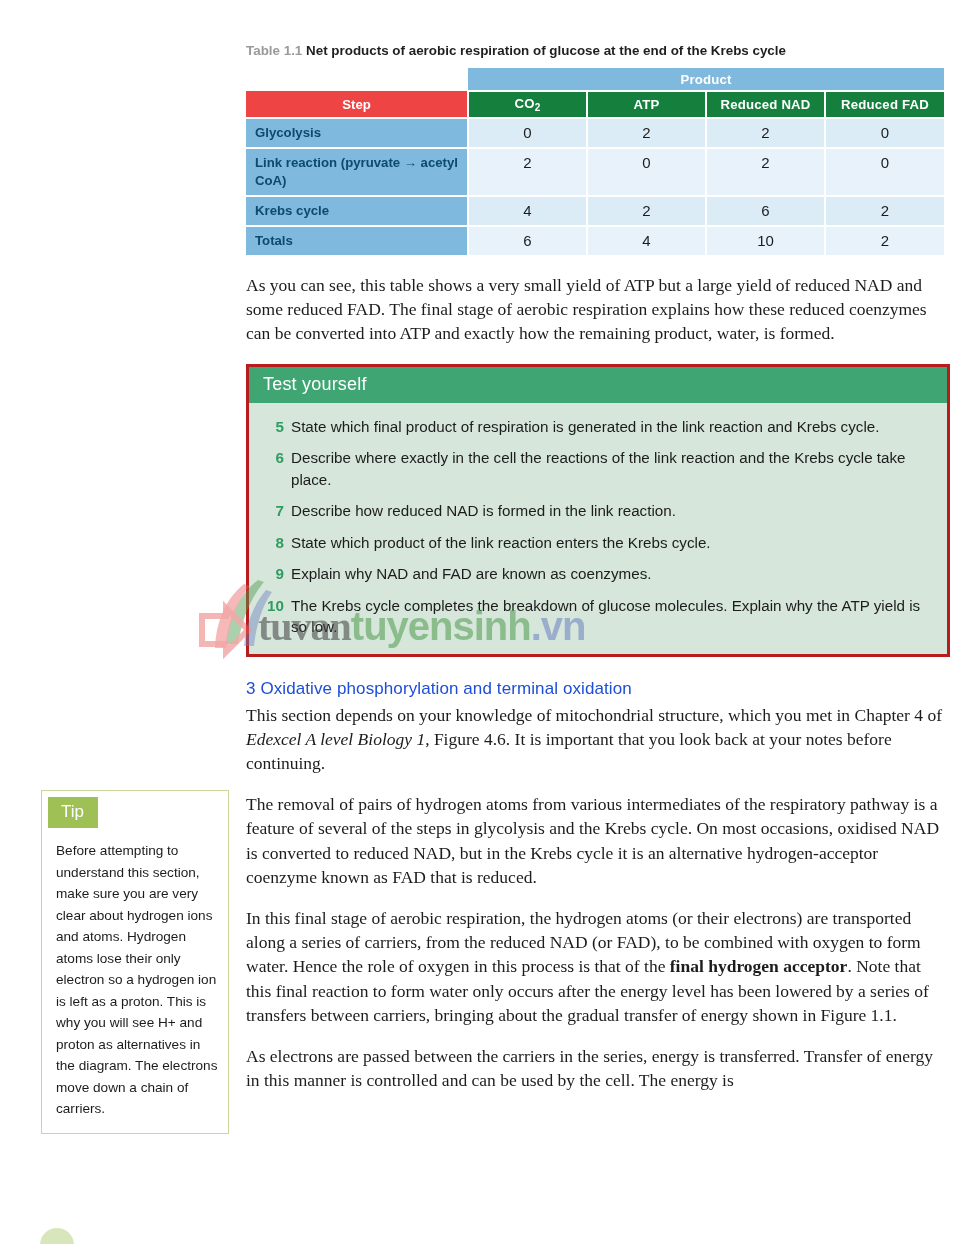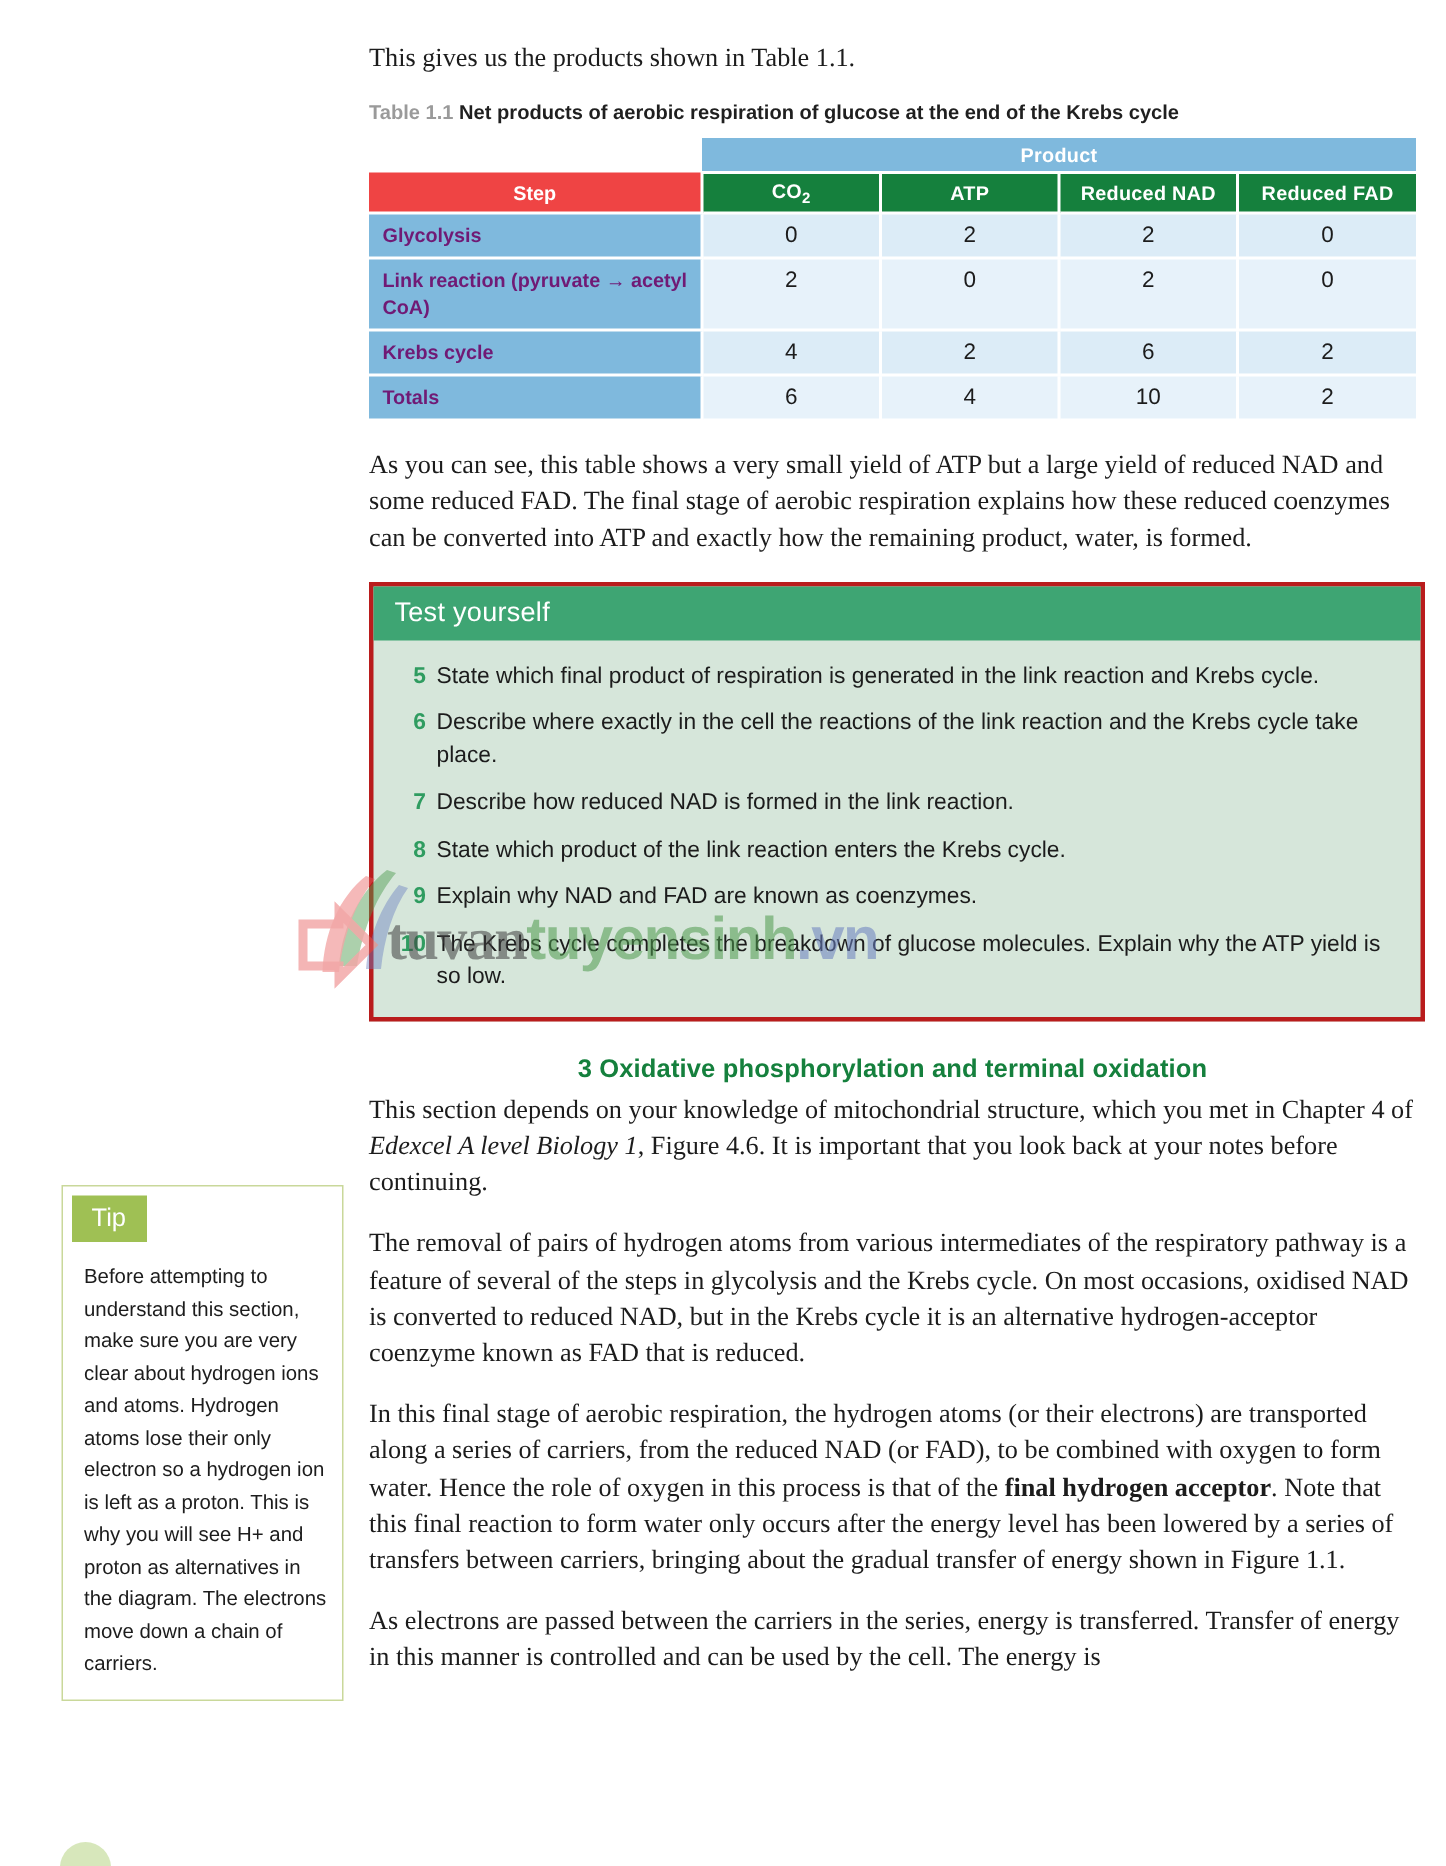--- a/index.html
+++ b/index.html
@@ -103,21 +103,21 @@
     font-size: 13.2px;
     font-weight: bold;
     text-align: center;
     height: 25px;
     border-right: 2px solid #ffffff;
     border-bottom: 2px solid #ffffff;
   }
 
   td.row-label {
     background: #7fb9dd;
-    color: #701a75;
+    color: #0c4a6e;
     font-size: 13.2px;
     font-weight: bold;
     text-align: left;
     padding: 5px 0 5px 9px;
     border-right: 2px solid #ffffff;
     border-bottom: 2px solid #ffffff;
     line-height: 18px;
   }
   td.cell {
     background: #dcecf7;
@@ -170,25 +170,24 @@
     padding-right: 7px;
     flex: 0 0 auto;
     font-size: 15.2px;
   }
   .ty-text { flex: 1 1 auto; }
 
   
   h2.section-head {
     font-family: "Liberation Sans", sans-serif;
     font-size: 17px;
-    font-weight: bold;
-    color: #15803d;
+    font-weight: normal;
+    color: #1d4ed8;
     margin: 0 0 4px 0;
     letter-spacing: .1px;
-    text-align: center;
   }
 
   
   .tip-box {
     position: absolute;
     left: 41px;
     top: 790px;
     width: 186px;
     background: #ffffff;
     border: 1px solid #c9d89a;
@@ -263,21 +262,20 @@
 
 <div class="page">
 
   <aside class="tip-box">
     <div class="tip-header">Tip</div>
     <div class="tip-body">Before attempting to understand this section, make sure you are very clear about hydrogen ions and atoms. Hydrogen atoms lose their only electron so a hydrogen ion is left as a proton. This is why you will see H+ and proton as alternatives in the diagram. The electrons move down a chain of carriers.</div>
   </aside>
 
   <div class="main-col">
 
-    <p class="body-text tight">This gives us the products shown in Table 1.1.</p>
 
     <div class="table-caption">
       <span class="cap-label">Table 1.1</span>
       <span>Net products of aerobic respiration of glucose at the end of the Krebs cycle</span>
     </div>
 
     <table class="data-table">
       <colgroup>
         <col class="c-step">
           <col class="c-num">

